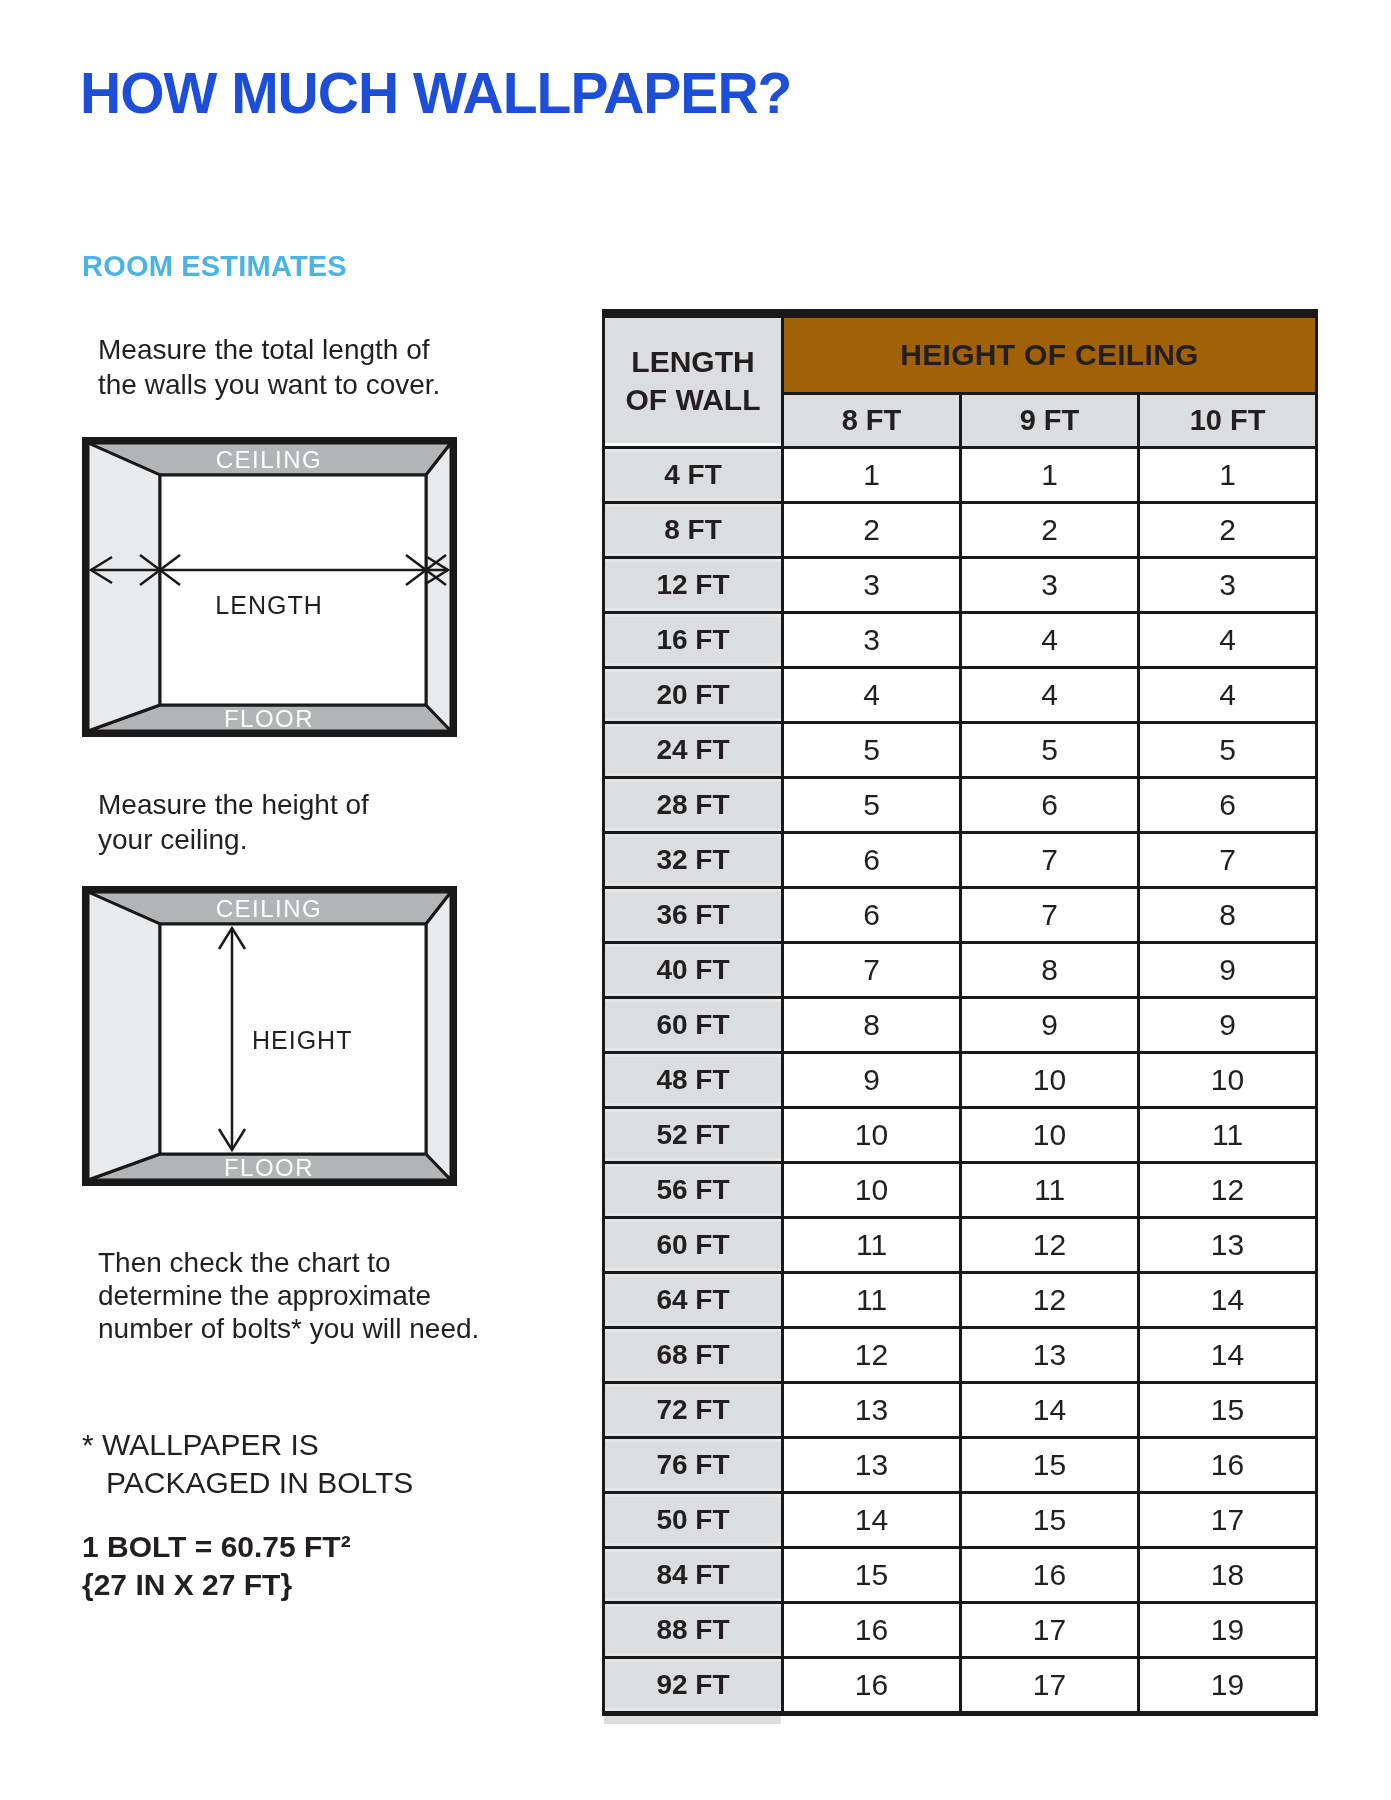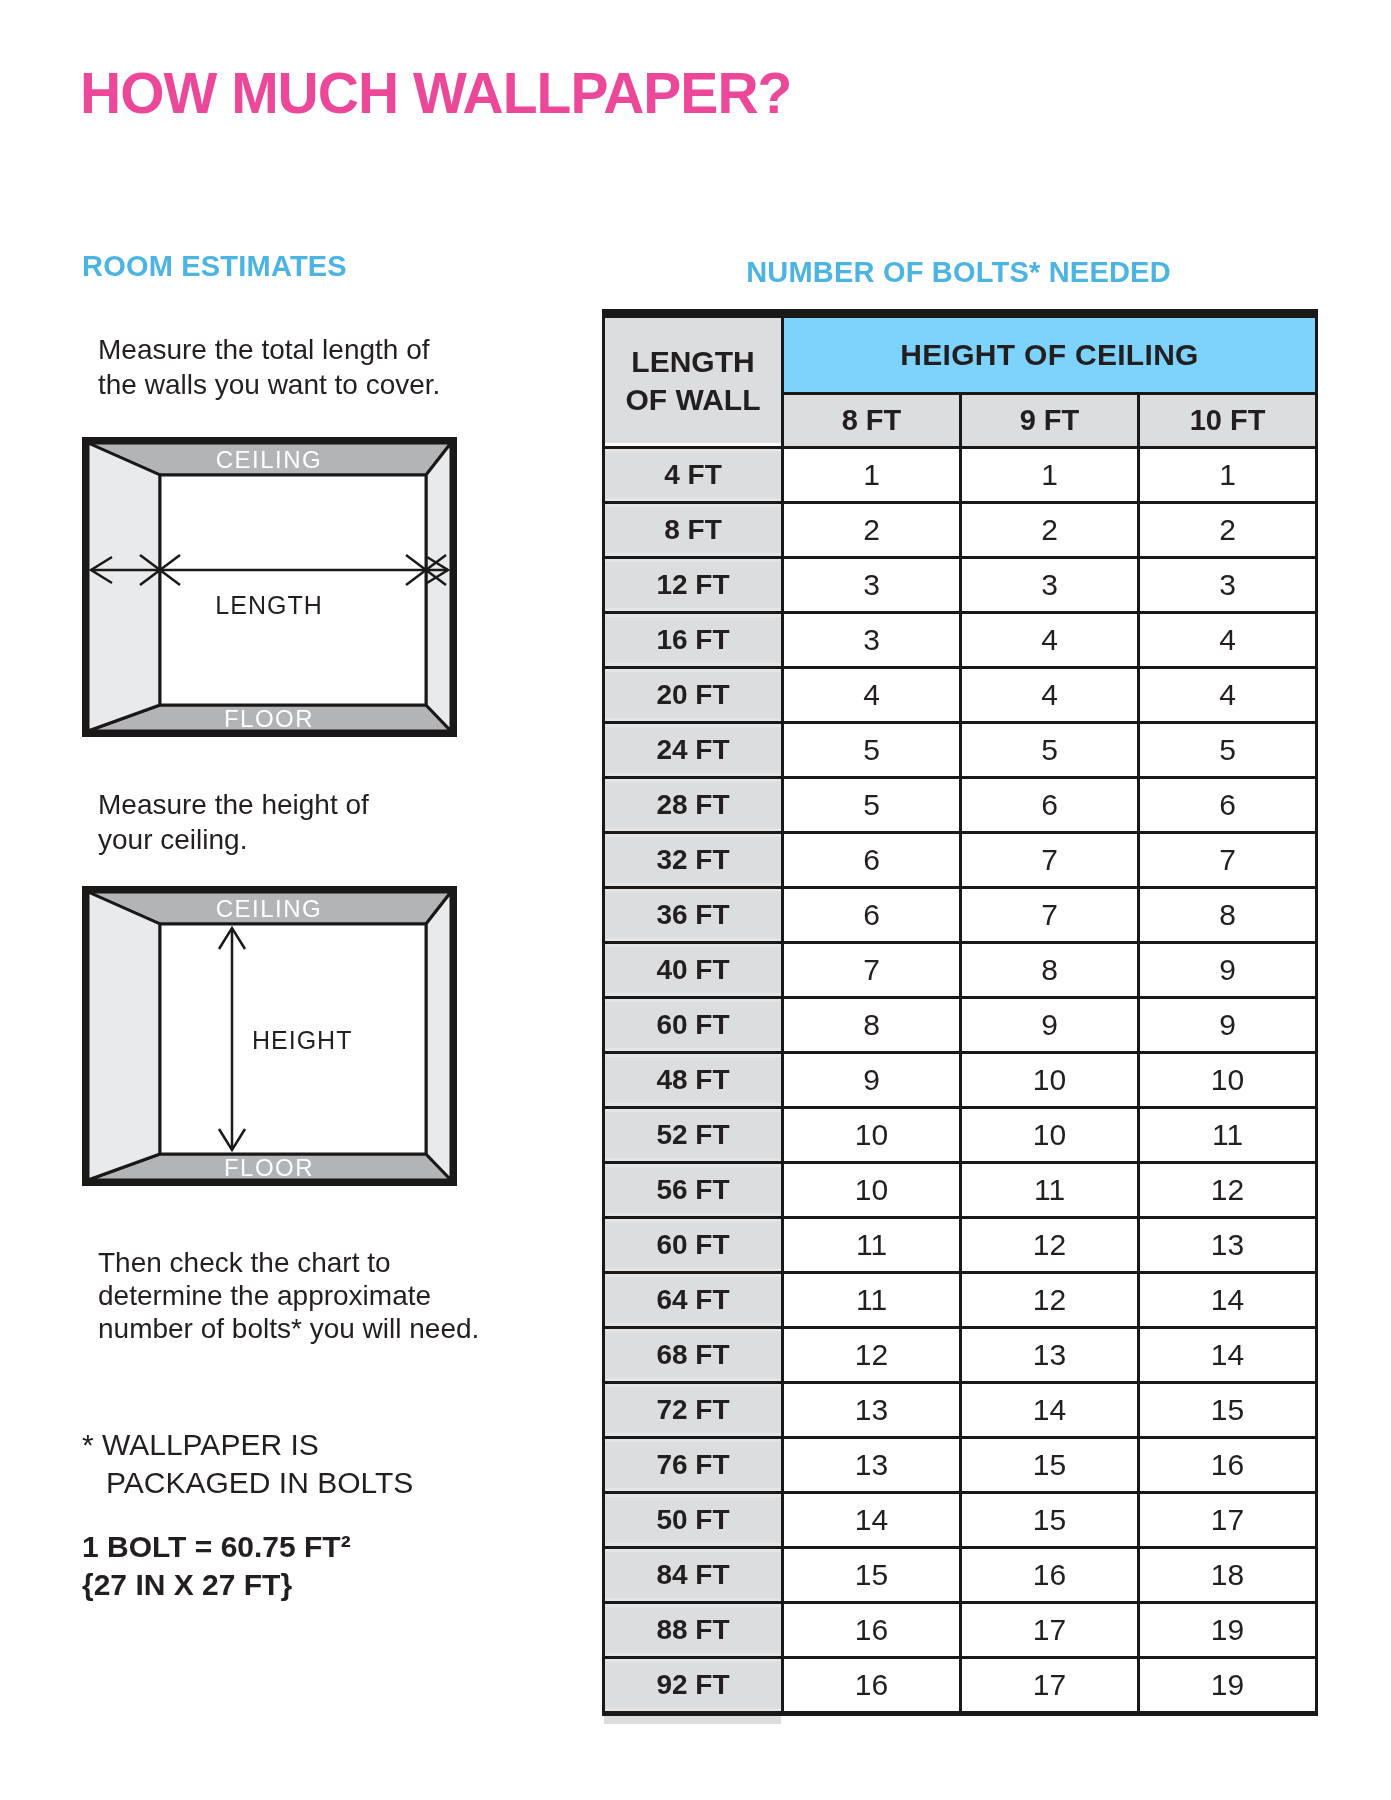--- a/index.html
+++ b/index.html
@@ -5,21 +5,21 @@
   html,body { margin:0; padding:0; }
   body {
     width:1391px; height:1800px; background:#ffffff;
     font-family:"Liberation Sans","DejaVu Sans",sans-serif;
     color:#231f20;
   }
   .page { position:relative; width:1391px; height:1800px; overflow:hidden; background:#fff; }
 
   .page-title {
     position:absolute; left:80px; top:60px; margin:0;
-    font-size:57px; font-weight:bold; letter-spacing:-1px; color:#ec4899;
+    font-size:57px; font-weight:bold; letter-spacing:-1px; color:#1d4ed8;
   }
   .section-heading {
     position:absolute; left:82px; top:250px; margin:0;
     font-size:29px; font-weight:bold; color:#4cb4e2; letter-spacing:0.2px;
   }
   .body-text {
     position:absolute; left:82px; margin:16px;
     font-size:28px; line-height:35px; white-space:pre-line; color:#231f20;
   }
   .step1 { top:316px; }
@@ -48,21 +48,21 @@
   }
   .table-wrap { position:absolute; left:602px; top:309px; }
 
   table.bolts {
     border-collapse:collapse; table-layout:fixed; width:713px; background:#fff;
     border:3px solid #1b1818; border-top-width:9px; border-bottom-width:5px;
   }
   table.bolts td {
     border:3px solid #1b1818; padding:0; text-align:center; vertical-align:middle;
   }
-  td.hdrgroup { height:74px; background:#7dd3fc; font-weight:bold; font-size:30px; letter-spacing:0.3px; }
+  td.hdrgroup { height:74px; background:#a16207; font-weight:bold; font-size:30px; letter-spacing:0.3px; }
   td.subhdr  { height:51px; background:#dcddde; font-weight:bold; font-size:29px; }
   td.hdrlabel { border-right-width:8px; background:#fff; }
   td.hdrlabel .hlabel {
     height:125px; margin:0 0 3px 0; background:#dcddde;
     display:flex; align-items:center; justify-content:center;
     white-space:pre-line; font-weight:bold; font-size:30px; line-height:38px; text-align:center;
   }
   td.rowlabel { border-right-width:8px; background:#e5e5e5; }
   td.rowlabel .rlabel {
     height:46px; margin:3px 0; background:#dcddde;
@@ -127,21 +127,20 @@
   <p class="body-text step3">Then check the chart to
 determine the approximate
 number of bolts* you will need.</p>
 
   <p class="note">* WALLPAPER IS
 PACKAGED IN BOLTS</p>
 
   <p class="bolt-info">1 BOLT = 60.75 FT²
 {27 IN X 27 FT}</p>
 
-  <h2 class="table-heading">NUMBER OF BOLTS* NEEDED</h2>
 
   <div class="table-wrap">
     <table class="bolts">
       <colgroup>
         <col style="width:179px">
           <col style="width:178px">
           <col style="width:178px">
           <col style="width:178px">
       </colgroup>
       <thead>

